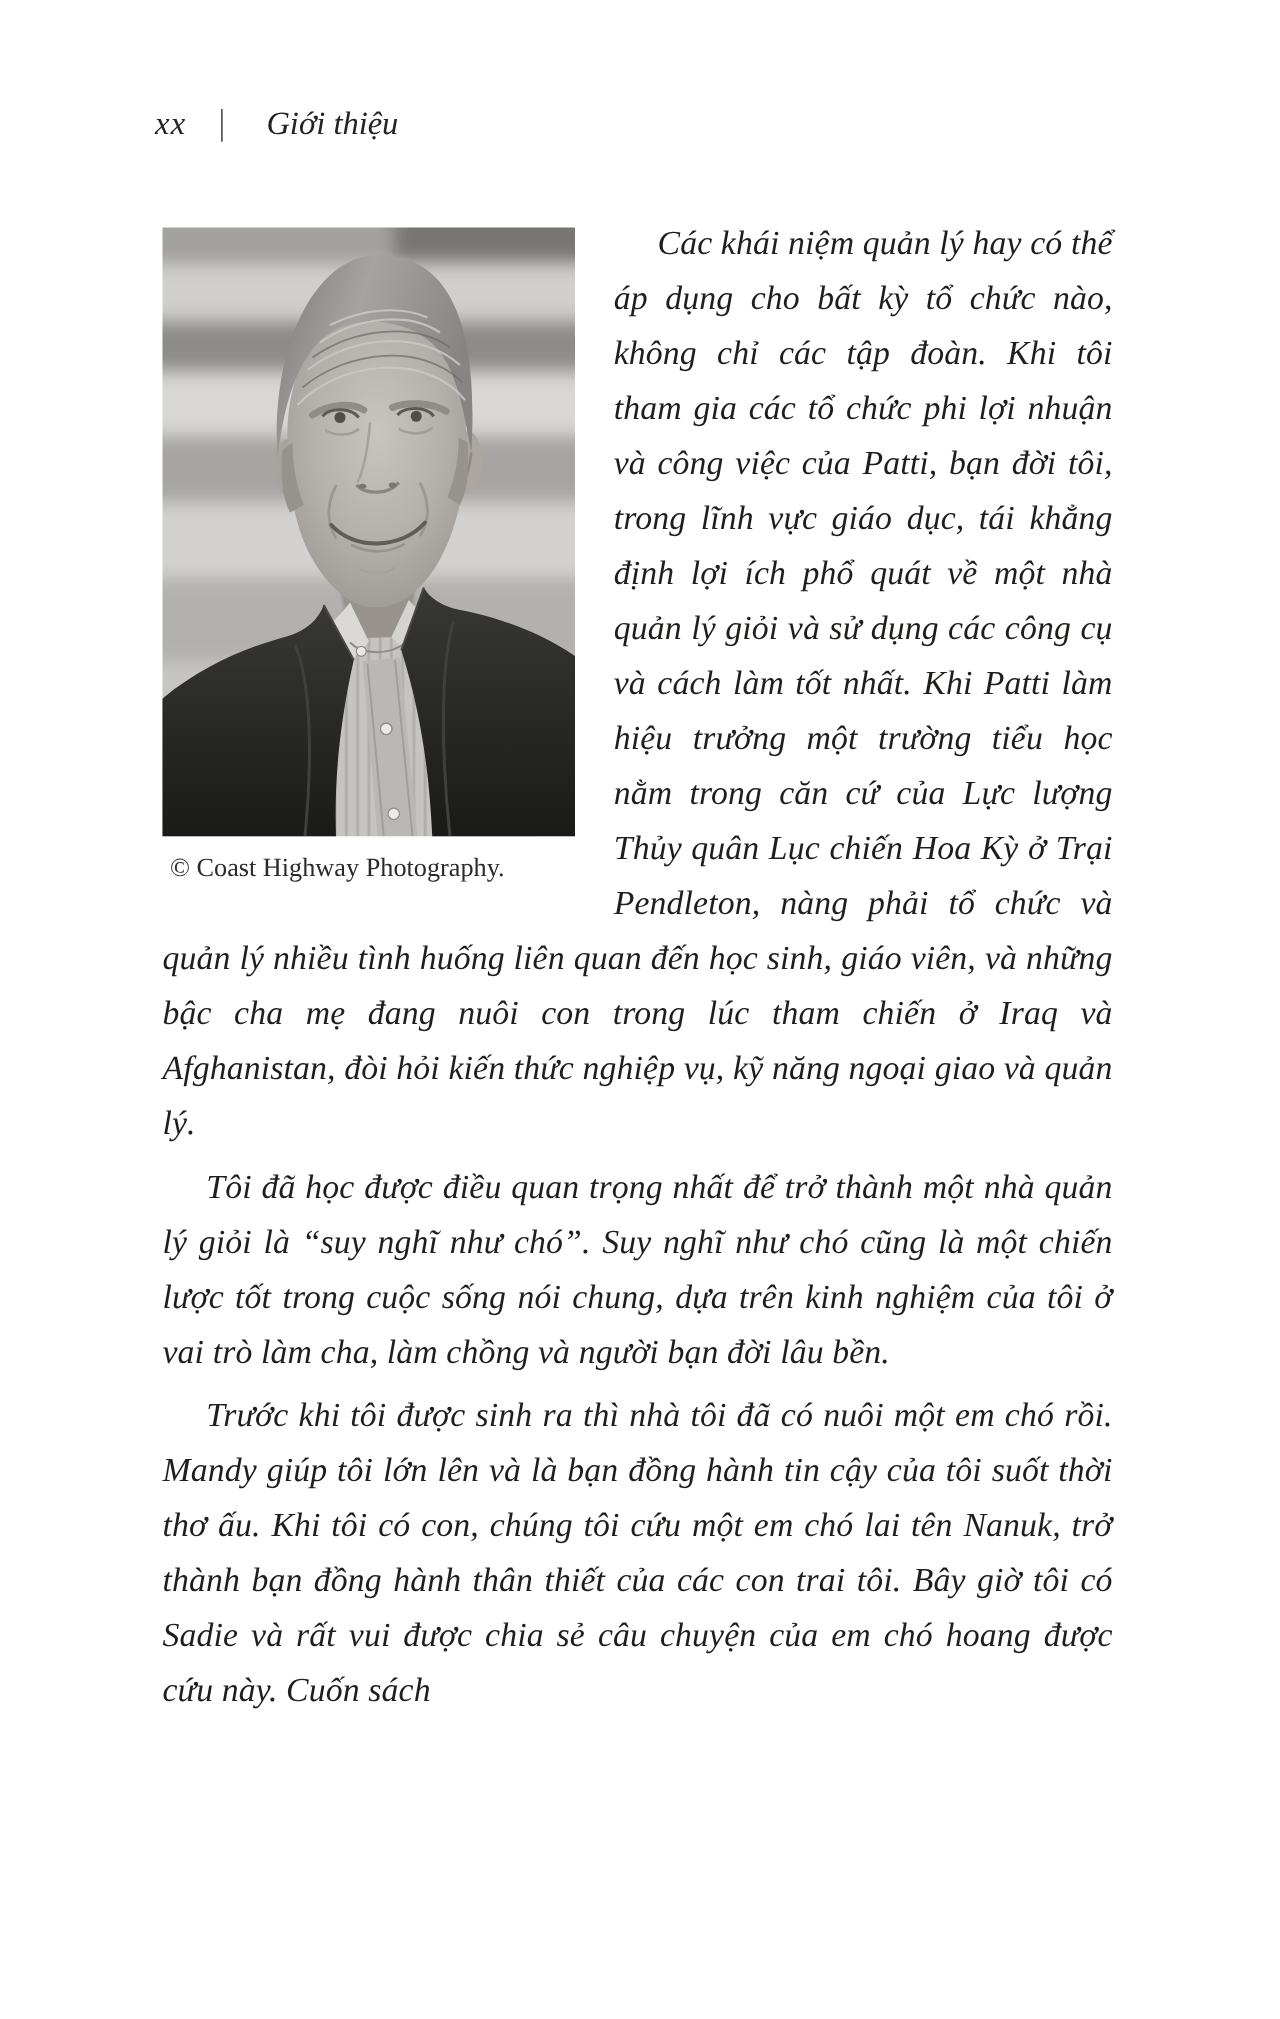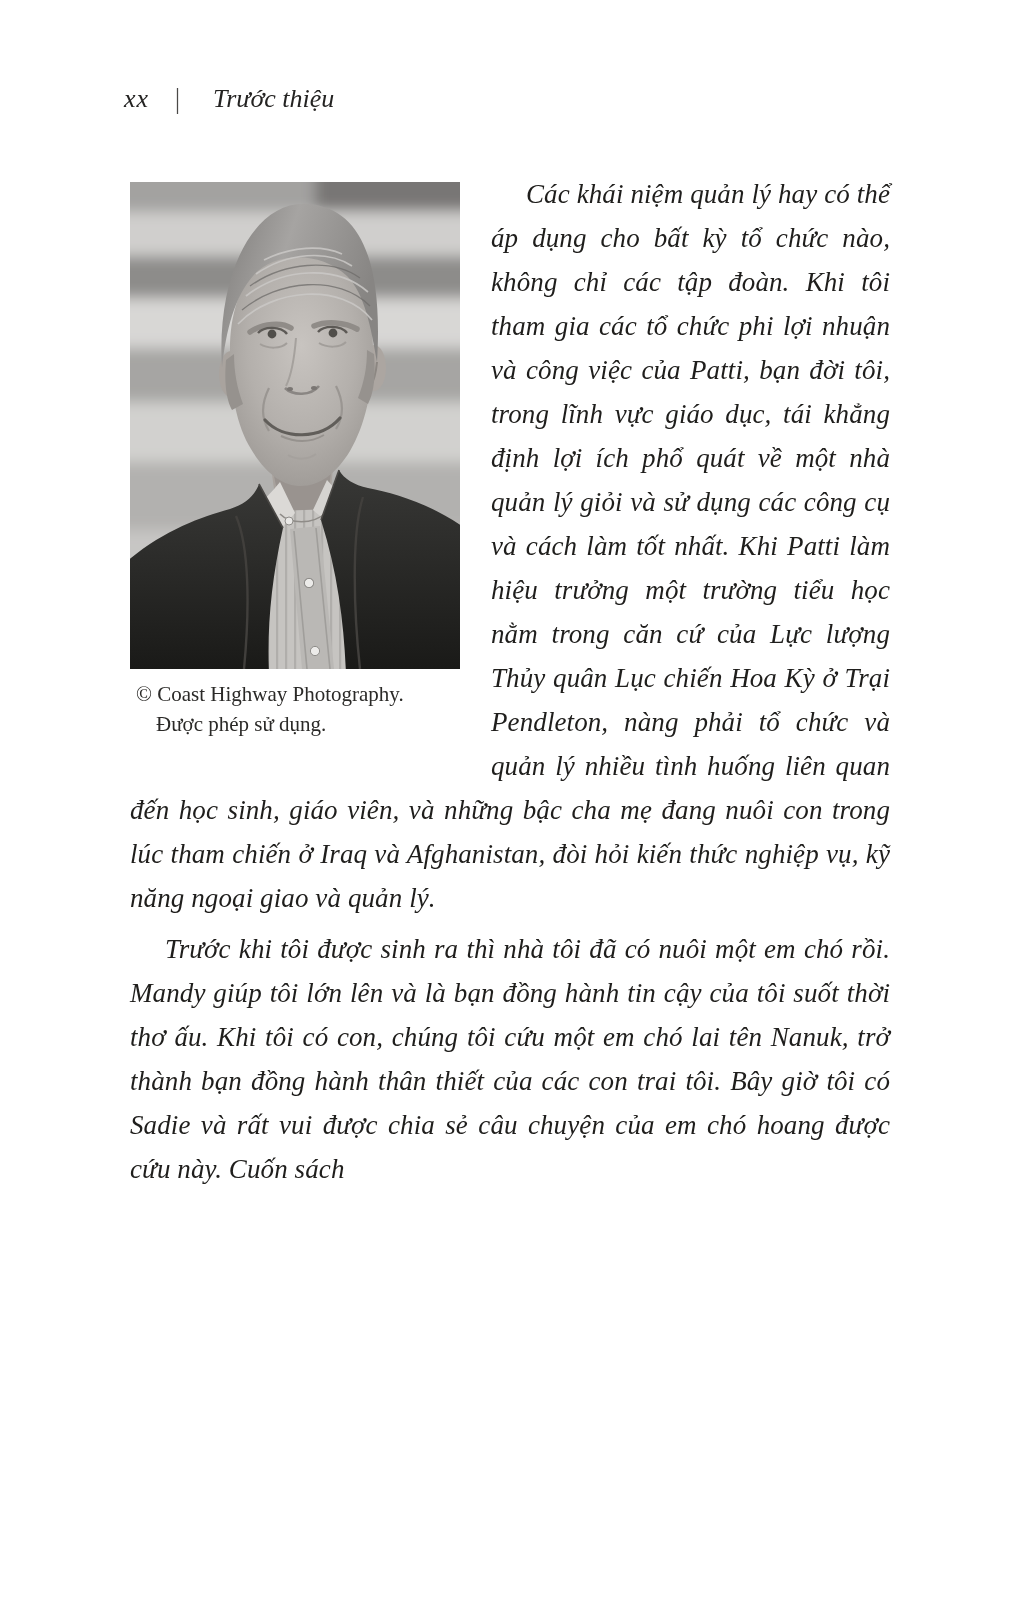--- a/index.html
+++ b/index.html
@@ -76,21 +76,21 @@
   }
   .caption-line-1 { padding-left: 6px; }
   .caption-line-2 { padding-left: 26px; }
 </style>
 </head>
 <body>
 
 <header class="running-header">
   <span class="folio">xx</span>
   <span class="divider">|</span>
-  <span class="chapter">Trước thiệu</span>
+  <span class="chapter">Giới thiệu</span>
 </header>
 
 <main class="page-body">
 
   <figure class="portrait">
 
     <svg viewBox="0 0 330 487" xmlns="http://www.w3.org/2000/svg" preserveAspectRatio="none" aria-hidden="true">
       <defs>
         <clipPath id="frame">
             <rect x="0" y="0" width="330" height="487"></rect>
@@ -198,20 +198,20 @@
         <path d="M206,204 C214,220 214,234 206,247" fill="none" stroke="#9a9692" stroke-width="2.2"></path>
 
         <path d="M135,238 C153,258 191,258 210,236" fill="none" stroke="#615e5a" stroke-width="3.2" stroke-linecap="round"></path>
         <path d="M151,254 C166,261 180,261 194,253" fill="none" stroke="#96928e" stroke-width="2"></path>
         <path d="M158,273 C166,278 178,278 186,272" fill="none" stroke="#a5a19d" stroke-width="2"></path>
       </g>
     </svg>
 
     <figcaption class="photo-caption">
       <div class="caption-line-1">© Coast Highway Photography.</div>
-      <div class="caption-line-2">Được phép sử dụng.</div>
     </figcaption>
   </figure>
 
   <p>Các khái niệm quản lý hay có thể áp dụng cho bất kỳ tổ chức nào, không chỉ các tập đoàn. Khi tôi tham gia các tổ chức phi lợi nhuận và công việc của Patti, bạn đời tôi, trong lĩnh vực giáo dục, tái khẳng định lợi ích phổ quát về một nhà quản lý giỏi và sử dụng các công cụ và cách làm tốt nhất. Khi Patti làm hiệu trưởng một trường tiểu học nằm trong căn cứ của Lực lượng Thủy quân Lục chiến Hoa Kỳ ở Trại Pendleton, nàng phải tổ chức và quản lý nhiều tình huống liên quan đến học sinh, giáo viên, và những bậc cha mẹ đang nuôi con trong lúc tham chiến ở Iraq và Afghanistan, đòi hỏi kiến thức nghiệp vụ, kỹ năng ngoại giao và quản lý.</p>
+  <p>Tôi đã học được điều quan trọng nhất để trở thành một nhà quản lý giỏi là “suy nghĩ như chó”. Suy nghĩ như chó cũng là một chiến lược tốt trong cuộc sống nói chung, dựa trên kinh nghiệm của tôi ở vai trò làm cha, làm chồng và người bạn đời lâu bền.</p>
   <p>Trước khi tôi được sinh ra thì nhà tôi đã có nuôi một em chó rồi. Mandy giúp tôi lớn lên và là bạn đồng hành tin cậy của tôi suốt thời thơ ấu. Khi tôi có con, chúng tôi cứu một em chó lai tên Nanuk, trở thành bạn đồng hành thân thiết của các con trai tôi. Bây giờ tôi có Sadie và rất vui được chia sẻ câu chuyện của em chó hoang được cứu này. Cuốn sách</p>
 
 </main>
 
 </body></html>

